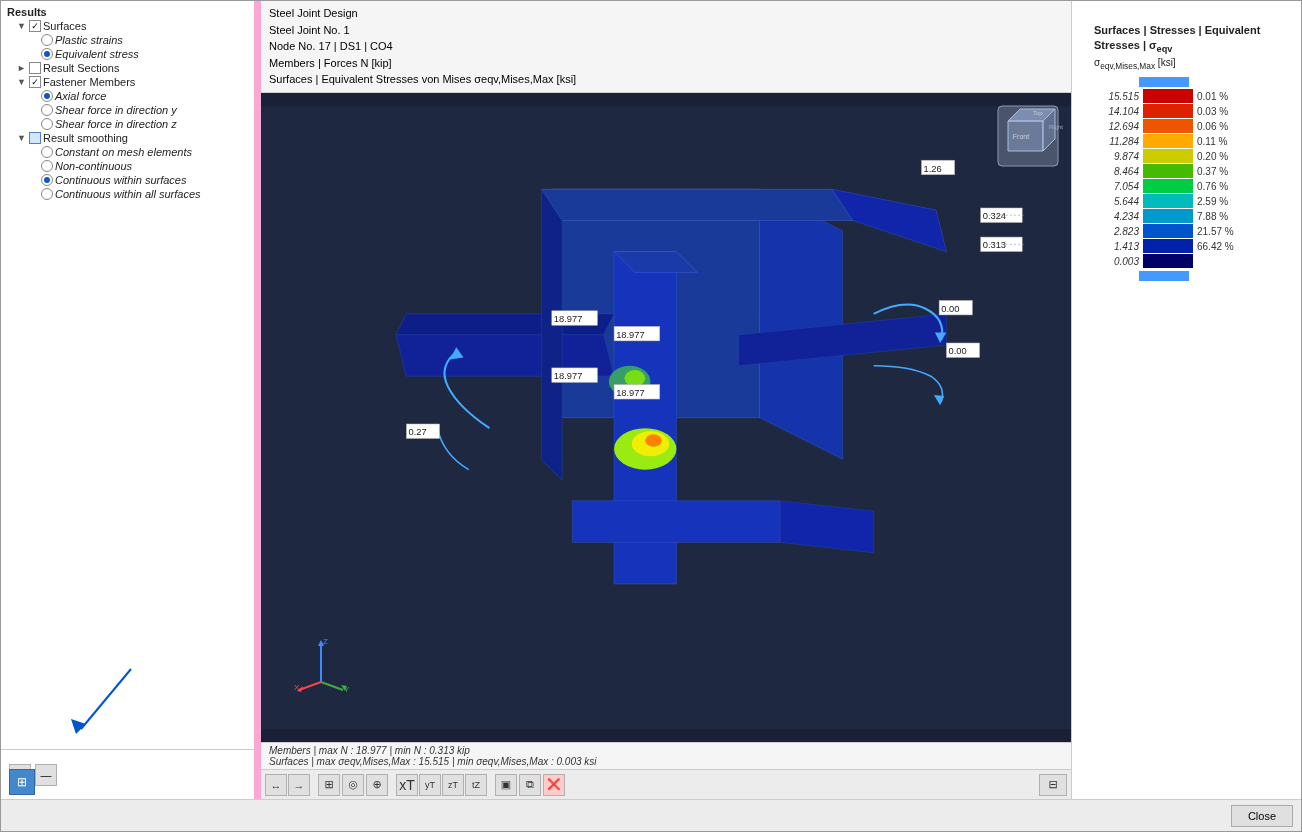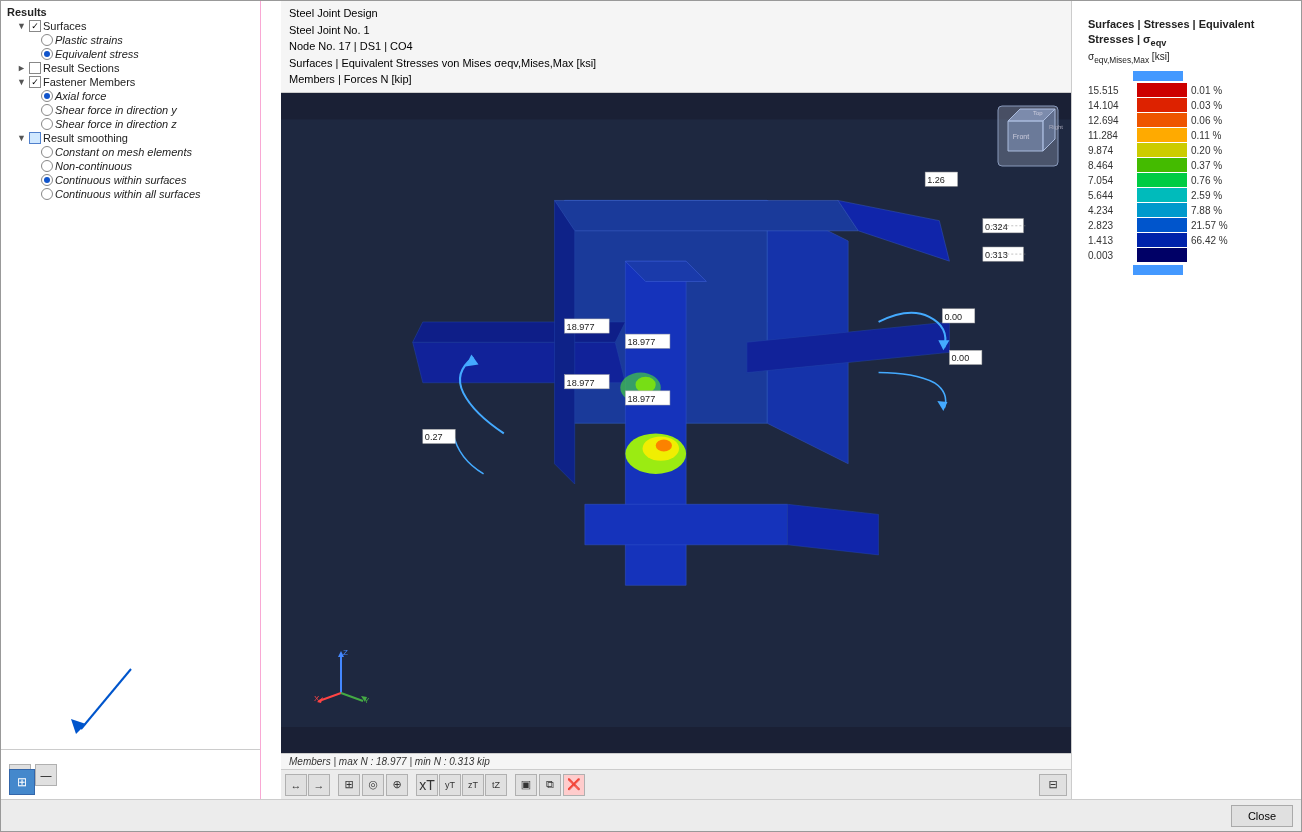--- a/index.html
+++ b/index.html
@@ -26,21 +26,21 @@
       font-size: 10px;
       display: flex; align-items: center; justify-content: center;
       cursor: pointer;
     }
 
     .main-area { display: flex; flex: 1; overflow: hidden; }
 
     
     .left-panel {
       width: 260px;
-      border-right: 1px solid #f9a8d4;
+      border-right: 7px solid #f9a8d4;
       background: #fff;
       display: flex;
       flex-direction: column;
       flex-shrink: 0;
     }
     .left-panel-tree { flex: 1; padding: 4px; overflow-y: auto; }
     .tree-row { display: flex; align-items: center; gap: 2px; padding: 1px 2px; white-space: nowrap; }
     .tree-indent-1 { padding-left: 12px; }
     .tree-indent-2 { padding-left: 24px; font-style: italic; }
     .expand-icon { width: 10px; font-size: 9px; color: #555; cursor: pointer; }
@@ -62,21 +62,20 @@
       position: relative;
     }
 
     
     .center-panel {
       flex: 1;
       display: flex;
       flex-direction: column;
       background: #ef4444;
       overflow: hidden;
-      margin-left: 20px;
     }
     .viewport-info {
       padding: 4px 8px;
       background: #f5f5f5;
       border-bottom: 1px solid #ccc;
       font-size: 11px;
       line-height: 1.5;
     }
     .viewport-3d {
       flex: 1;
@@ -113,26 +112,26 @@
     .tb-group { display: flex; gap: 1px; }
 
     
     .right-panel {
       width: 230px;
       border-left: 1px solid #ccc;
       background: #fff;
       display: flex;
       flex-direction: column;
       flex-shrink: 0;
-      padding: 16px;
+      padding: 22px;
     }
     .legend-title { font-size: 10px; color: #222; margin-bottom: 4px; line-height: 1.4; }
     .legend-title-main { font-size: 11px; font-weight: 600; }
     .legend-row { display: flex; align-items: center; gap: 4px; margin-bottom: 1px; }
-    .legend-value { width: 45px; font-size: 10px; color: #333; }
+    .legend-value { width: 45px; text-align: right; font-size: 10px; color: #333; font-style: italic; }
     .legend-color { width: 50px; height: 14px; flex-shrink: 0; }
     .legend-pct { font-size: 10px; color: #333; }
 
     .axis-widget {
       position: absolute;
       bottom: 50px;
       left: 30px;
       width: 60px;
       height: 60px;
     }
@@ -295,22 +294,22 @@
           </div>
         </div>
       </div>
     </div>
 
     <div class="center-panel">
       <div class="viewport-info">
         <div>Steel Joint Design</div>
         <div>Steel Joint No. 1</div>
         <div>Node No. 17 | DS1 | CO4</div>
+        <div>Members | Forces N [kip]</div>
         <div>Surfaces | Equivalent Stresses von Mises σeqv,Mises,Max [ksi]</div>
-        <div>Members | Forces N [kip]</div>
       </div>
 
       <div class="viewport-3d">
         <svg class="scene-svg" viewBox="0 0 780 600">
 
           <rect width="780" height="600" fill="#1e2840"></rect>
 
           <polygon points="280,80 480,80 520,200 320,200" fill="#1a3a8a" stroke="#4466cc" stroke-width="0.5"></polygon>
           <polygon points="480,80 560,120 560,340 480,300" fill="#1533aa" stroke="#3355bb" stroke-width="0.5"></polygon>
           <polygon points="280,80 480,80 480,300 280,300" fill="#1a3a9a" stroke="#3366cc" stroke-width="0.5"></polygon>
@@ -408,20 +407,21 @@
 
             <line x1="30" y1="50" x2="52" y2="58" stroke="#44aa44" stroke-width="2"></line>
             <polygon points="54,59 50,53 56,54" fill="#44aa44"></polygon>
             <text x="53" y="60" font-family="Arial" font-size="8" fill="#44aa44">Y</text>
           </svg>
         </div>
       </div>
 
       <div class="status-bar-center">
         <div>Members | max N : 18.977 | min N : 0.313 kip</div>
+        <div>Surfaces | max σeqv,Mises,Max : 15.515 | min σeqv,Mises,Max : 0.003 ksi</div>
       </div>
 
       <div class="toolbar-bottom">
         <div class="tb-group">
           <div class="tb-btn">↔</div>
           <div class="tb-btn">→</div>
         </div>
         <div class="tb-sep"></div>
         <div class="tb-btn">⊞</div>
         <div class="tb-btn">◎</div>

